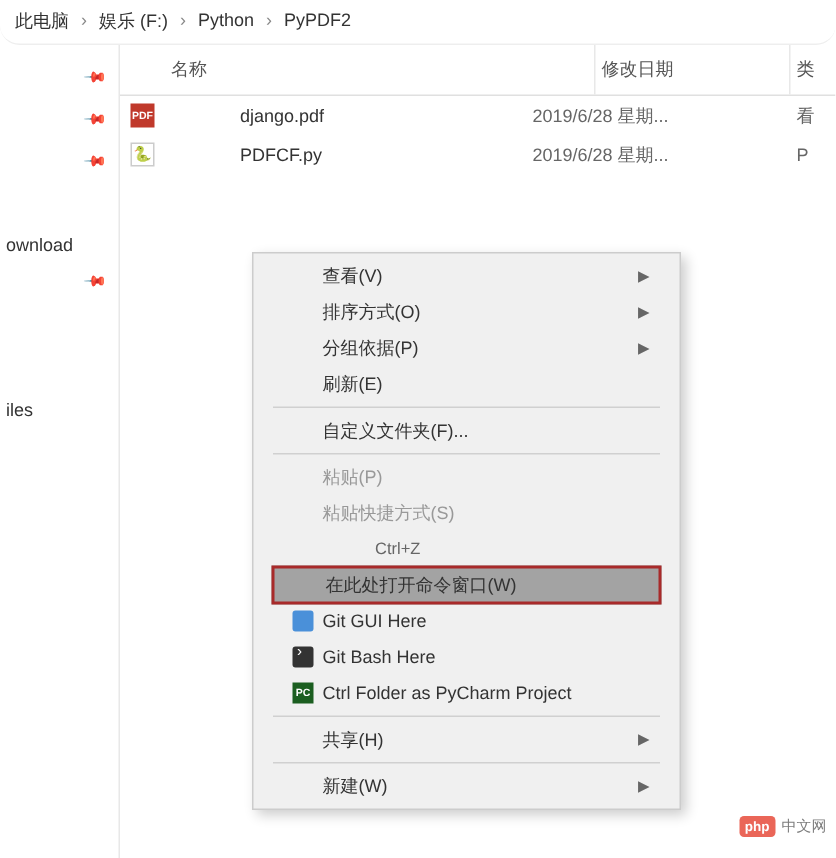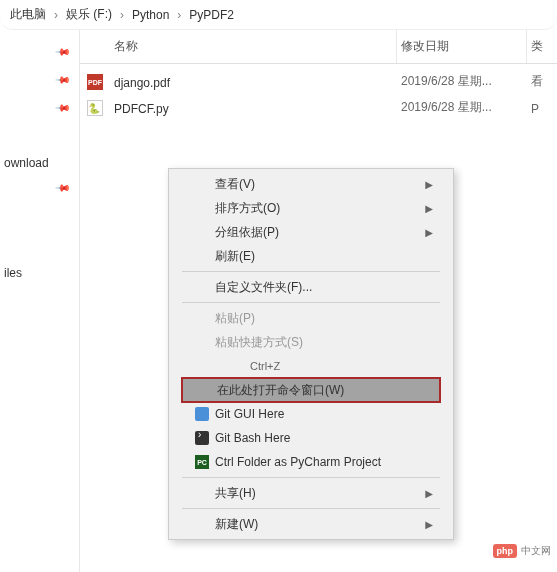--- a/index.html
+++ b/index.html
@@ -1,38 +1,38 @@
 <!DOCTYPE html>
 <html><head>
   <meta charset="utf-8">
   <style>
     * { box-sizing: border-box; margin: 0; padding: 0; font-family: "Microsoft YaHei", "Segoe UI", sans-serif; }
     body { width: 557px; height: 572px; overflow: hidden; background: #fff; font-size: 12px; color: #333; position: relative; }
     
-    .breadcrumb { padding: 6px 10px; display: flex; align-items: center; gap: 8px; font-size: 12px; border-bottom: 1px solid #eee; border-radius: 13px; }
+    .breadcrumb { padding: 6px 10px; display: flex; align-items: flex-start; gap: 8px; font-size: 12px; border-bottom: 1px solid #eee; border-radius: 13px; }
     .breadcrumb .sep { color: #888; }
     
     .layout { display: flex; height: calc(100% - 30px); }
     
     .sidebar { width: 80px; border-right: 1px solid #e8e8e8; display: flex; flex-direction: column; padding-top: 8px; }
     .pin-row { height: 28px; display: flex; justify-content: flex-end; padding-right: 10px; align-items: center; color: #666; font-size: 12px; }
     .pin-icon { transform: rotate(45deg); font-size: 10px; color: #888; }
     .sidebar-label { padding: 4px 0 4px 4px; font-size: 12px; color: #333; }
     .spacer-sm { height: 30px; }
     .spacer-lg { height: 60px; }
     
     .main { flex: 1; position: relative; }
     
     .file-header { display: flex; border-bottom: 1px solid #e0e0e0; font-size: 12px; color: #555; }
     .col-gutter { width: 30px; }
     .col-name { flex: 1; padding: 8px 4px; border-right: 1px solid #e8e8e8; }
     .col-date { width: 130px; padding: 8px 4px; border-right: 1px solid #e8e8e8; }
     .col-type { width: 30px; padding: 8px 4px; }
     
-    .file-row { display: flex; align-items: flex-end; height: 26px; font-size: 12px; }
+    .file-row { display: flex; align-items: center; height: 26px; font-size: 12px; gap: 46px; }
     .file-icon { width: 30px; display: flex; justify-content: center; align-items: center; }
     .file-name { flex: 1; padding: 0 4px; }
     .file-date { width: 130px; padding: 0 4px; color: #666; }
     .file-type { width: 30px; padding: 0 4px; color: #666; }
     
     .pdf-icon { width: 16px; height: 16px; background: #c0392b; color: #fff; font-size: 7px; display: flex; align-items: center; justify-content: center; font-weight: bold; }
     .py-icon { width: 16px; height: 16px; background: #fff; border: 1px solid #ccc; display: flex; align-items: center; justify-content: center; font-size: 10px; color: #333; }
     
     .context-menu { position: absolute; top: 168px; left: 168px; width: 286px; background: #f0f0f0; border: 1px solid #ccc; box-shadow: 3px 3px 8px rgba(0,0,0,0.2); padding: 3px 12px; font-size: 12px; }
     .menu-item { display: flex; align-items: center; height: 24px; padding: 0 20px 0 8px; cursor: default; position: relative; }

